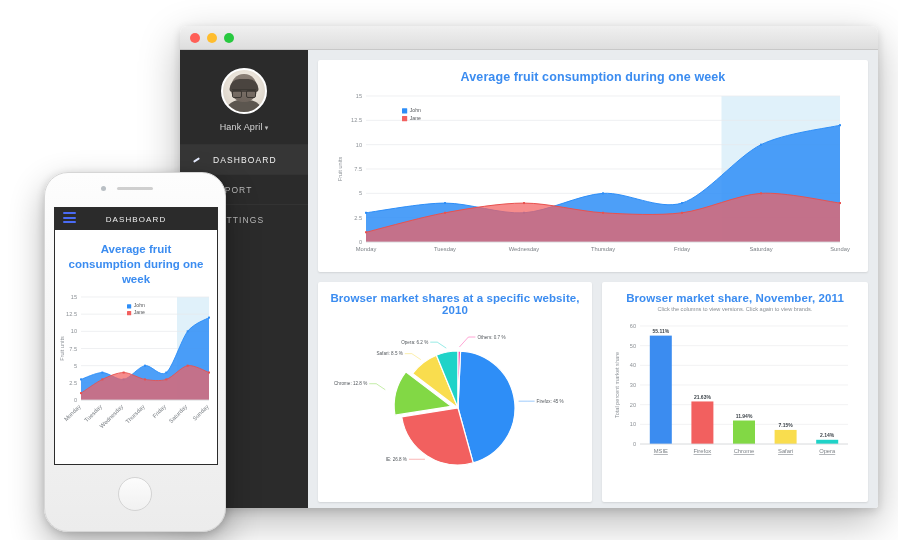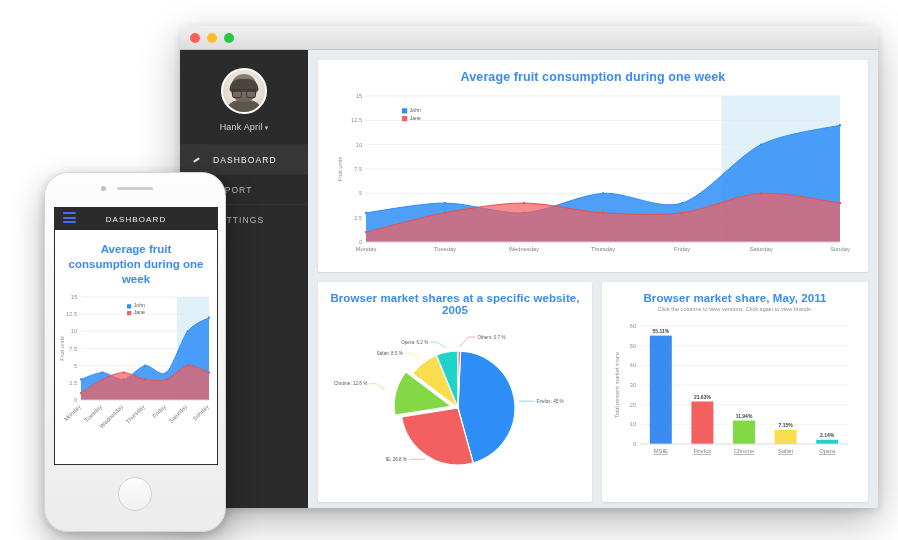--- a/index.html
+++ b/index.html
@@ -287,21 +287,21 @@
               <rect x="72" y="22.3" width="5.2" height="5.2" fill="#2e8ef7" rx="0.5"></rect>
               <text x="79.7" y="26" class="leg" font-size="5.2">John</text>
               <rect x="72" y="30.000000000000004" width="5.2" height="5.2" fill="#f2605f" rx="0.5"></rect>
               <text x="79.7" y="33.7" class="leg" font-size="5.2">Jane</text>
             </svg>
         </div>
 
         <div class="row-bottom">
 
           <div class="card card-pie">
-            <div class="chart-title t-sub">Browser market shares at a specific website, 2005</div>
+            <div class="chart-title t-sub">Browser market shares at a specific website, 2010</div>
             <svg id="pieChart" width="258" height="172" viewBox="0 0 258 172">
                 <path d="M132,92 L134.56413440014663,35.05770276167298 A57,57 0 0 1 147.15750081547668,146.94770394683314 Z" fill="#2e8ef7" stroke="#ffffff" stroke-width="1.2"></path>
                 <path d="M192.617264663031,85.1774473419361 L201.617264663031,85.1774473419361 L208.617264663031,85.1774473419361" fill="none" stroke="#2e8ef7" stroke-width="0.55" opacity="0.85"></path>
                 <text x="210.617264663031" y="86.7774473419361" text-anchor="start" class="pielbl">Firefox: 45 %</text>
                 <path d="M132,92 L147.15750081547668,146.94770394683314 A57,57 0 0 1 75.69271912557012,100.85946502493594 Z" fill="#f2605f" stroke="#ffffff" stroke-width="1.2"></path>
                 <path d="M98.93941498941327,143.26400022196637 L89.93941498941327,143.26400022196637 L82.93941498941327,143.26400022196637" fill="none" stroke="#f2605f" stroke-width="0.55" opacity="0.85"></path>
                 <text x="80.93941498941327" y="144.86400022196636" text-anchor="end" class="pielbl">IE: 26.8 %</text>
                 <path d="M125.21084559849552,90.29489516083834 L68.90356472406565,99.15436018577428 A57,57 0 0 1 79.77156146547699,55.881649782367994 Z" fill="#82d845" stroke="#ffffff" stroke-width="1.2"></path>
                 <path d="M59.25905998388069,73.73101958041082 L50.25905998388069,67.73101958041082 L43.25905998388069,67.73101958041082" fill="none" stroke="#82d845" stroke-width="0.55" opacity="0.85"></path>
                 <text x="41.25905998388069" y="69.33101958041081" text-anchor="end" class="pielbl">Chrome: 12.8 %</text>
@@ -311,21 +311,21 @@
                 <path d="M132,92 L110.40626561775898,39.2485958913962 A57,57 0 0 1 132.05800905242182,35.00002951799153 Z" fill="#1fd3c8" stroke="#ffffff" stroke-width="1.2"></path>
                 <path d="M120.25439452804417,32.1414939035632 L111.25439452804417,26.1414939035632 L104.25439452804417,26.1414939035632" fill="none" stroke="#1fd3c8" stroke-width="0.55" opacity="0.85"></path>
                 <text x="102.25439452804417" y="27.741493903563203" text-anchor="end" class="pielbl">Opera: 6.2 %</text>
                 <path d="M132,92 L132.05800905242182,35.00002951799153 A57,57 0 0 1 134.56413440014663,35.05770276167298 Z" fill="#ff3ea5" stroke="#ffffff" stroke-width="1.2"></path>
                 <path d="M133.40341609949363,31.0161462085932 L142.40341609949363,21.0161462085932 L149.40341609949363,21.0161462085932" fill="none" stroke="#ff3ea5" stroke-width="0.55" opacity="0.85"></path>
                 <text x="151.40341609949363" y="22.6161462085932" text-anchor="start" class="pielbl">Others: 0.7 %</text>
               </svg>
           </div>
 
           <div class="card card-bar">
-            <div class="chart-title t-sub">Browser market share, May, 2011</div>
+            <div class="chart-title t-sub">Browser market share, November, 2011</div>
             <div class="chart-subtitle">Click the columns to view versions. Click again to view brands.</div>
             <svg id="barChart" width="248" height="158" viewBox="0 0 248 158">
                 <line x1="30" y1="132" x2="238" y2="132" stroke="#ececee" stroke-width="0.7"></line>
                 <text x="26" y="134" text-anchor="end" class="tick">0</text>
                 <line x1="30" y1="112.33333333333334" x2="238" y2="112.33333333333334" stroke="#ececee" stroke-width="0.7"></line>
                 <text x="26" y="114.33333333333334" text-anchor="end" class="tick">10</text>
                 <line x1="30" y1="92.66666666666667" x2="238" y2="92.66666666666667" stroke="#ececee" stroke-width="0.7"></line>
                 <text x="26" y="94.66666666666667" text-anchor="end" class="tick">20</text>
                 <line x1="30" y1="73" x2="238" y2="73" stroke="#ececee" stroke-width="0.7"></line>
                 <text x="26" y="75" text-anchor="end" class="tick">30</text>

